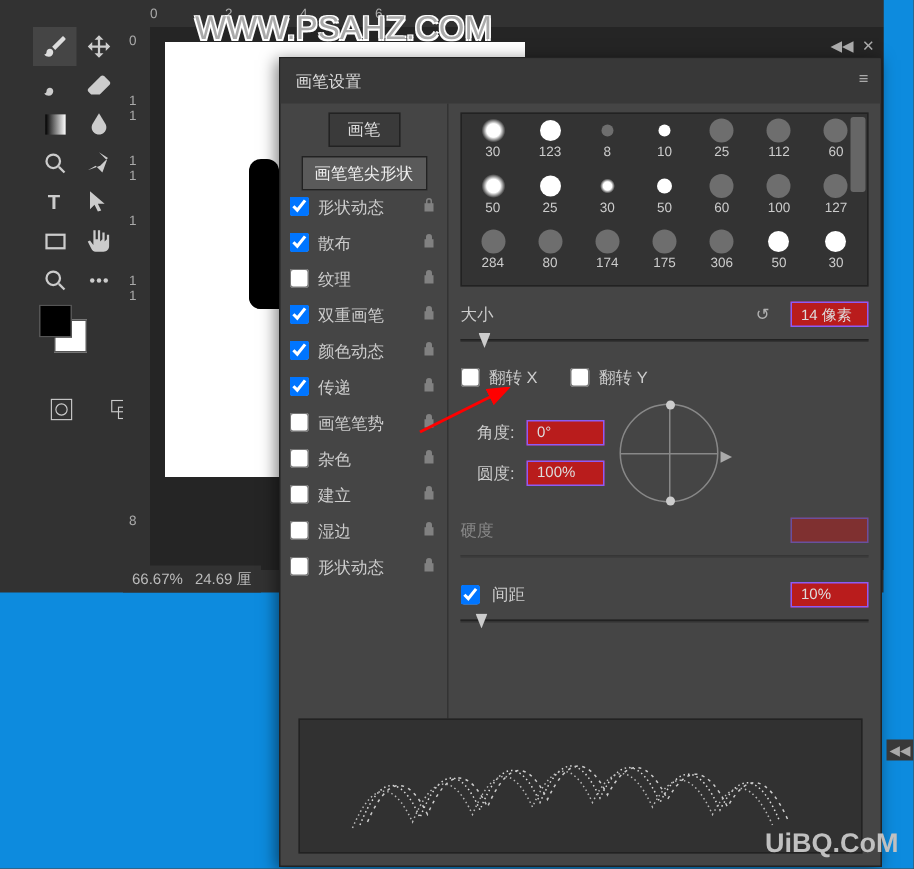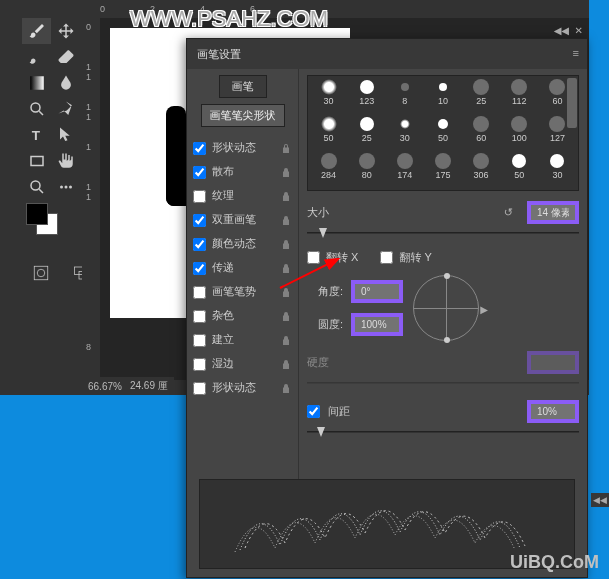--- a/index.html
+++ b/index.html
@@ -23,36 +23,36 @@
 .swatch-bg { position: absolute; left: 10px; top: 10px; width: 22px; height: 22px; background: #fff; border: 1px solid #555; }
 .status-bar { position: absolute; left: 82px; bottom: 0; height: 18px; display: flex; align-items: center; gap: 8px; color: #bbb; font-size: 10px; padding: 0 6px; background: #323232; }
 .brush-panel { position: absolute; left: 186px; top: 38px; width: 402px; height: 540px; background: #454545; border: 1px solid #222; z-index: 10; box-shadow: -2px 2px 10px rgba(0,0,0,0.5); }
 .panel-header { height: 30px; background: #383838; display: flex; align-items: center; padding: 0 10px; color: #ddd; font-size: 11px; position: relative; }
 .panel-menu-icon { position: absolute; right: 8px; top: 8px; color: #aaa; }
 .panel-close { position: absolute; right: 4px; top: -14px; color: #aaa; font-size: 10px; }
 .panel-body { display: flex; height: 410px; }
 .left-col { width: 112px; padding: 6px 4px; border-right: 1px solid #333; }
 .brush-btn { background: #3a3a3a; border: 1px solid #222; color: #ddd; font-size: 11px; padding: 3px 12px; margin: 0 auto 6px; display: block; cursor: pointer; }
 .brush-tip-btn { background: #5a5a5a; border: 1px solid #222; color: #eee; font-size: 11px; padding: 3px 8px; margin: 0 auto 4px; display: block; cursor: pointer; }
-.option-row { display: flex; align-items: flex-end; height: 24px; font-size: 11px; color: #ccc; padding: 0 2px; }
+.option-row { display: flex; align-items: flex-start; height: 24px; font-size: 11px; color: #ccc; padding: 0 2px; }
 .option-row input[type=checkbox] { margin-right: 6px; }
 .option-row .label { flex: 1; }
 .lock-icon { width: 12px; height: 12px; opacity: 0.6; }
 .right-col { flex: 1; padding: 6px 8px; }
 .brush-grid { display: grid; grid-template-columns: repeat(7, 1fr); gap: 1px; background: #333; border: 1px solid #222; padding: 2px; height: 116px; overflow: hidden; position: relative; }
 .brush-item { text-align: center; color: #ccc; font-size: 9px; }
 .brush-preview { width: 24px; height: 18px; margin: 0 auto; display: flex; align-items: center; justify-content: center; }
 .b-circle { background: radial-gradient(circle, #fff 40%, transparent 70%); width: 16px; height: 16px; border-radius: 50%; }
 .b-hard { background: #fff; width: 14px; height: 14px; border-radius: 50%; }
 .b-tex { background: #888; width: 16px; height: 16px; border-radius: 50%; opacity: 0.7; }
 .scroll-track { position: absolute; right: 0; top: 0; width: 12px; height: 100%; background: #333; }
 .scroll-thumb { position: absolute; right: 1px; top: 2px; width: 10px; height: 50px; background: #666; border-radius: 2px; }
 .setting-row { display: flex; align-items: center; margin-top: 10px; font-size: 11px; color: #ccc; gap: 8px; }
 .setting-label { width: 36px; }
-.input-box { background: #737373; border: 4px solid #8b5cf6; color: #ddd; font-size: 10px; padding: 2px 6px; width: 52px; }
+.input-box { background: #b91c1c; border: 1px solid #8b5cf6; color: #ddd; font-size: 10px; padding: 2px 6px; width: 52px; }
 .slider-track { position: relative; height: 14px; margin-top: 2px; }
 .slider-line { position: absolute; left: 0; right: 0; top: 6px; height: 2px; background: #333; border-top: 1px solid #222; }
 .slider-thumb { position: absolute; top: 2px; width: 8px; height: 10px; background: #ccc; clip-path: polygon(0 0, 100% 0, 50% 100%); }
 .flip-row { display: flex; align-items: center; gap: 6px; margin-top: 10px; font-size: 11px; color: #ccc; }
 .angle-section { display: flex; align-items: center; gap: 10px; margin-top: 10px; }
 .angle-inputs { display: flex; flex-direction: column; gap: 10px; align-items: center; }
 .angle-field { display: flex; align-items: center; gap: 8px; font-size: 11px; color: #ccc; }
 .angle-field .label { width: 36px; text-align: right; }
 .angle-circle { width: 66px; height: 66px; border: 1px solid #888; border-radius: 50%; position: relative; background: #454545; }
 .angle-circle::before { content: ''; position: absolute; left: 50%; top: 0; width: 1px; height: 100%; background: #888; }

